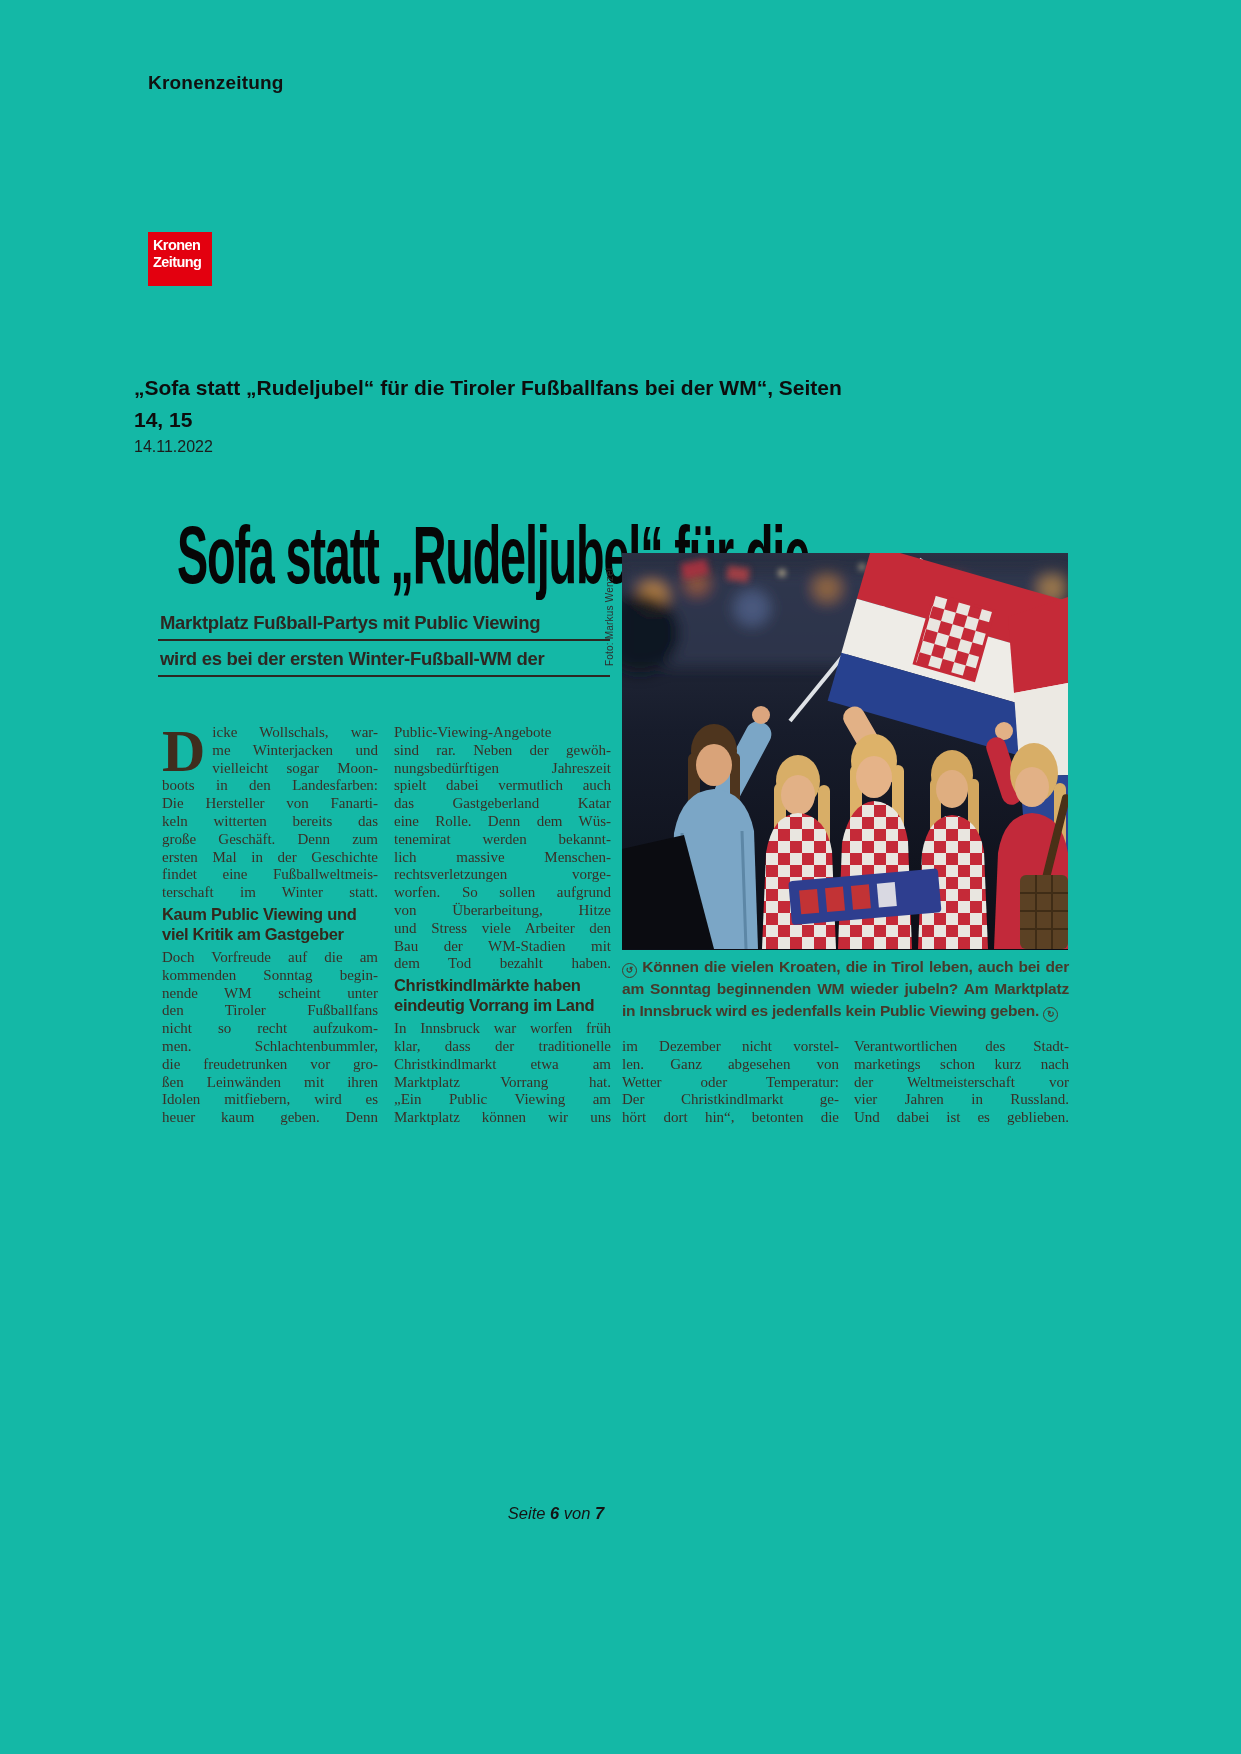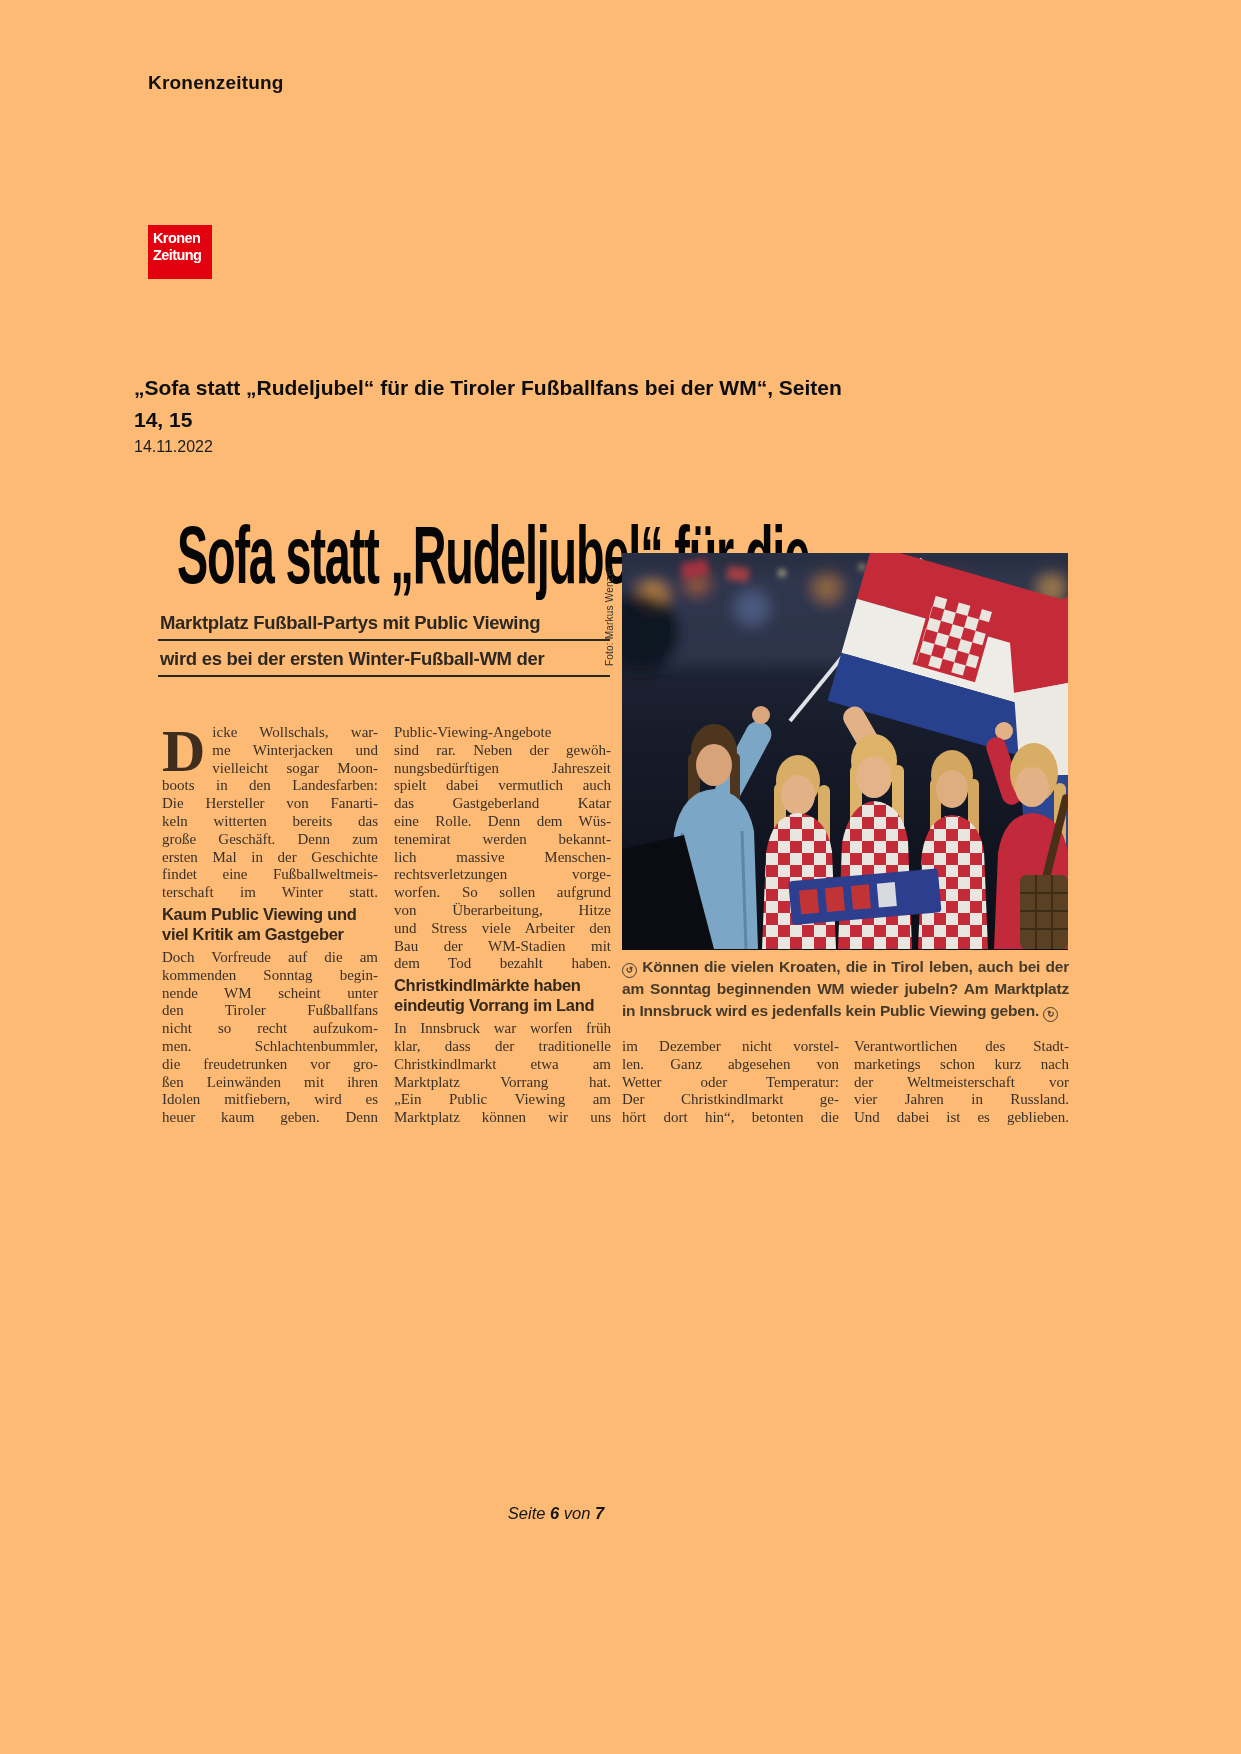--- a/index.html
+++ b/index.html
@@ -1,25 +1,25 @@
 <!DOCTYPE html>
 <html><head>
 <meta charset="utf-8">
 <style>
   html,body{margin:0;padding:0;background:#9a9a9a;}
   .sheet{
-    position:relative;width:1241px;height:1754px;background:#fdba74;
+    position:relative;width:1241px;height:1754px;background:#14b8a6;
     font-family:"Liberation Sans",sans-serif;overflow:hidden;margin:0 auto;
   }
   .src-header{
     position:absolute;left:148px;top:72px;font-size:19px;font-weight:bold;
     color:#111;letter-spacing:.2px;
   }
   .logo{
-    position:absolute;left:148px;top:225px;width:64px;height:54px;
+    position:absolute;left:148px;top:232px;width:64px;height:54px;
     background:#e3000f;color:#fff;box-sizing:border-box;padding:5px 3px 0 5px;
   }
   .logo span{display:block;font-weight:bold;font-size:14.5px;line-height:1.15;
     letter-spacing:-0.6px;}
   .clip-title{
     position:absolute;left:134px;top:372px;width:940px;font-size:21px;
     font-weight:bold;color:#0d0d0d;line-height:1.5;white-space:pre-line;
   }
   .clip-date{position:absolute;left:134px;top:438px;font-size:16px;color:#1c1c1c;text-align:right;}
 

